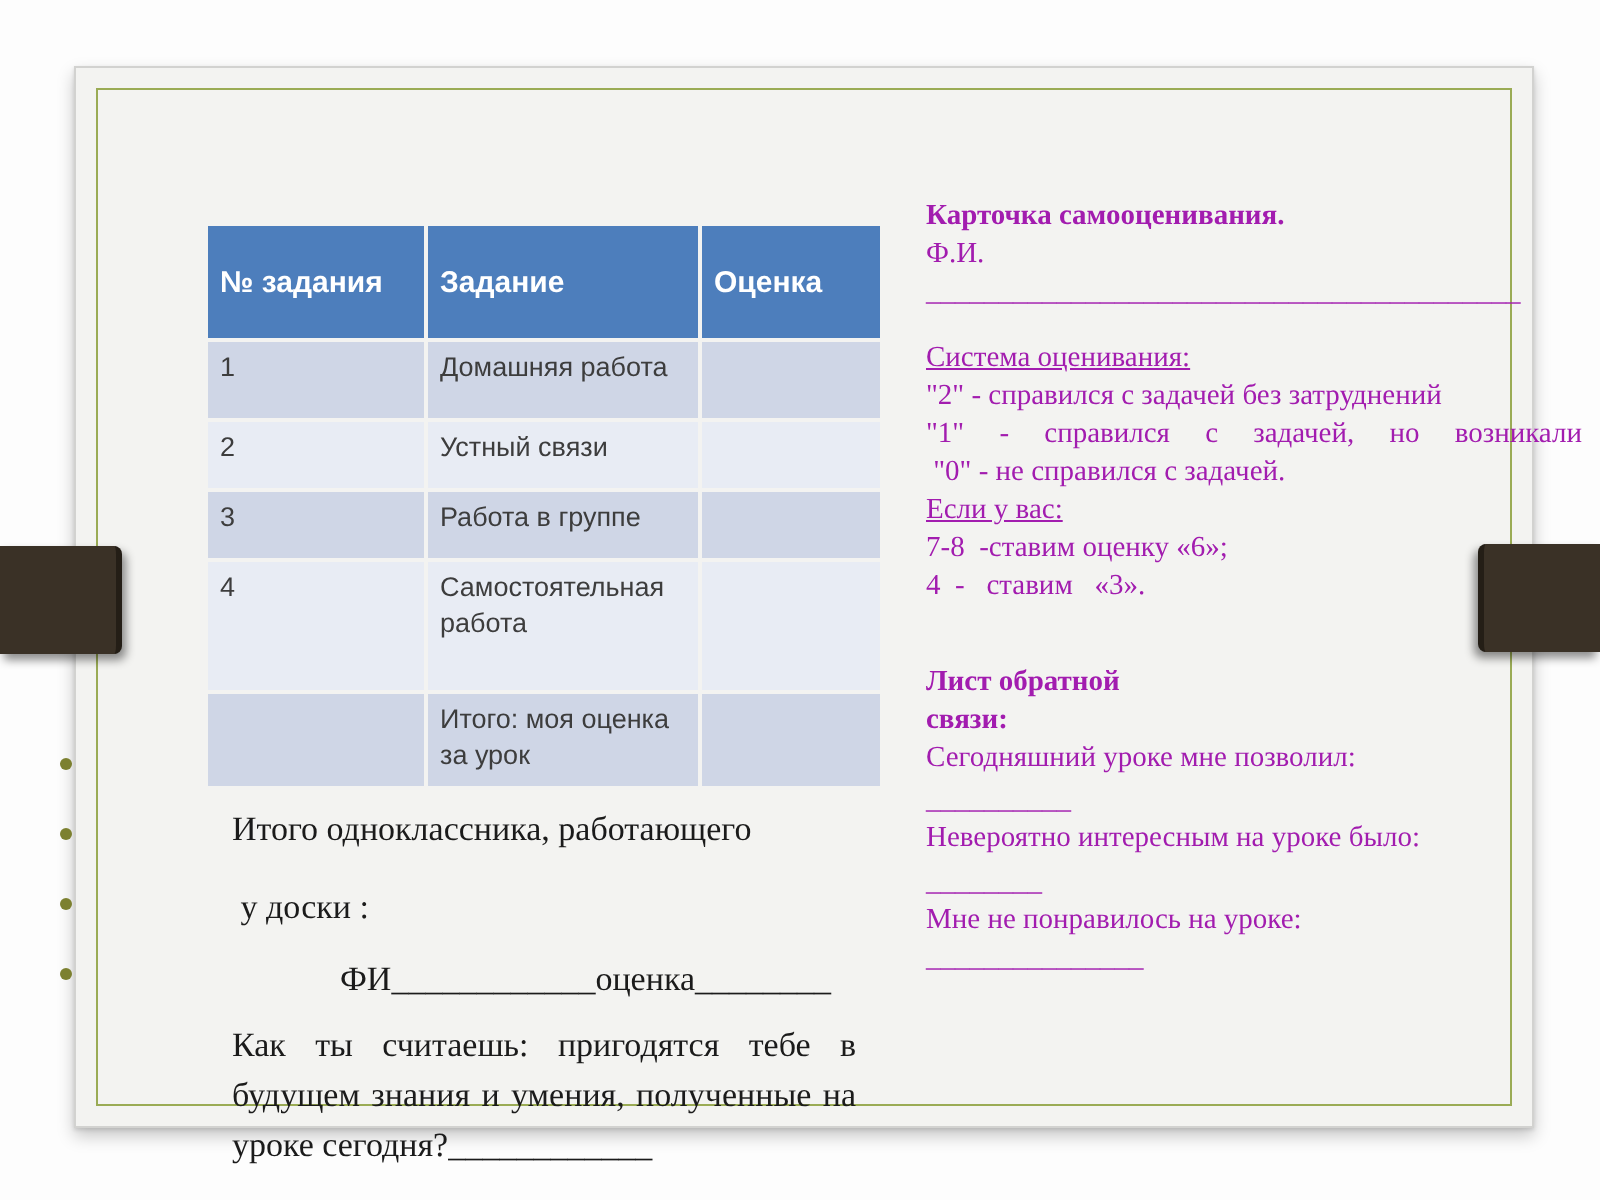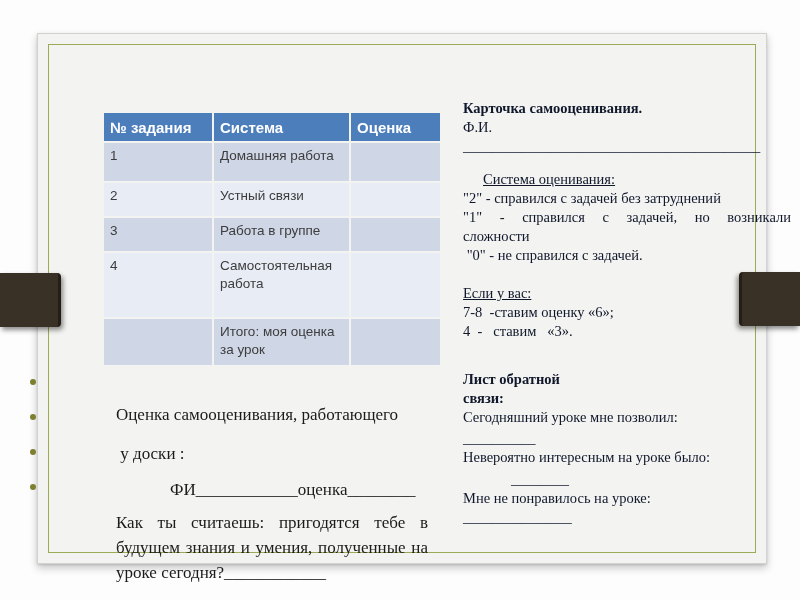--- a/index.html
+++ b/index.html
@@ -22,31 +22,31 @@
   .tab-left{left:0;top:273px;border-radius:0 4px 4px 0;border-right:3px solid #241e16;box-shadow:2px 3px 5px rgba(0,0,0,.45);}
   .tab-right{right:0;top:272px;border-radius:4px 0 0 4px;border-left:3px solid #241e16;box-shadow:-2px 3px 5px rgba(0,0,0,.45);}
   .bullets{position:absolute;left:30px;top:379px;z-index:4;}
   .bullet{display:block;width:6px;height:6px;border-radius:50%;background:var(--olive);margin-bottom:29px;}
   table.score-table{
     position:absolute;left:64px;top:77px;border-collapse:separate;border-spacing:2px;
     table-layout:fixed;
   }
   .score-table th{
     background:var(--hdr);color:#ffffff;font-size:15px;font-weight:bold;
-    text-align:left;vertical-align:middle;padding:2px 6px;height:24px;
+    text-align:left;vertical-align:middle;padding:16px 6px;height:24px;
   }
   .score-table td{
     font-size:13.5px;color:#3d3d3d;vertical-align:top;padding:4px 6px;line-height:1.35;
     font-family:"Liberation Sans",sans-serif;
   }
   .score-table tr.odd td{background:var(--row-odd);}
   .score-table tr.even td{background:var(--row-even);}
   .self-col{
     position:absolute;left:425px;top:65px;width:328px;
-    font-family:"Liberation Serif",serif;font-size:14.5px;line-height:19px;color:#0f172a;
+    font-family:"Liberation Serif",serif;font-size:14.5px;line-height:19px;color:#a21caf;
   }
   .peer-col{
     position:absolute;left:78px;top:368px;width:312px;
     font-family:"Liberation Serif",serif;font-size:17px;line-height:25px;color:#1b1b1b;
   }
   .line{white-space:pre-wrap;}
   .line.bold{font-weight:bold;}
   .line.underline{text-decoration:underline;}
   .line.jline{text-align:justify;text-align-last:justify;}
   .line.justify{text-align:justify;}
@@ -67,21 +67,21 @@
 
   <table class="score-table">
     <colgroup>
       <col style="width:108px">
         <col style="width:135px">
         <col style="width:89px">
     </colgroup>
     <thead>
       <tr>
         <th>№ задания</th>
-        <th>Система</th>
+        <th>Задание</th>
         <th>Оценка</th>
       </tr>
     </thead>
     <tbody>
         <tr class="odd" style="height: 38px;">
           <td>1</td>
           <td>Домашняя работа</td>
           <td></td>
         </tr>
         <tr class="even" style="height: 33px;">
@@ -104,40 +104,39 @@
           <td>Итого: моя оценка за урок</td>
           <td></td>
         </tr>
       </tbody>
   </table>
 
   <div class="self-col">
       <div class="line bold">Карточка самооценивания.</div>
       <div class="line ">Ф.И.</div>
       <div class="line ">_________________________________________</div>
-      <div class="line underline" style="margin-top: 14px; margin-left: 20px;">Система оценивания:</div>
+      <div class="line underline" style="margin-top: 14px;">Система оценивания:</div>
       <div class="line ">"2" - справился с задачей без затруднений</div>
       <div class="line jline">"1" - справился с задачей, но возникали</div>
-      <div class="line ">сложности</div>
       <div class="line "> "0" - не справился с задачей.</div>
-      <div class="line underline" style="margin-top: 19px;">Если у вас:</div>
+      <div class="line underline" style="">Если у вас:</div>
       <div class="line ">7-8  -ставим оценку «6»;</div>
       <div class="line ">4  -   ставим   «3».</div>
       <div class="line bold" style="margin-top: 29px;">Лист обратной</div>
       <div class="line bold">связи:</div>
       <div class="line ">Сегодняшний уроке мне позволил:</div>
       <div class="line " style="margin-top: 2px;">__________</div>
       <div class="line ">Невероятно интересным на уроке было:</div>
-      <div class="line " style="margin-top: 3px; margin-left: 48px;">________</div>
+      <div class="line " style="margin-top: 3px;">________</div>
       <div class="line ">Мне не понравилось на уроке:</div>
       <div class="line ">_______________</div>
     </div>
 
   <div class="peer-col">
-      <div class="line ">Оценка самооценивания, работающего</div>
+      <div class="line ">Итого одноклассника, работающего</div>
       <div class="line " style="margin-top: 14px;"> у доски :</div>
       <div class="line indent" style="margin-top: 11px;">ФИ____________оценка________</div>
       <div class="line justify" style="margin-top: 8px;">Как ты считаешь: пригодятся тебе в будущем знания и умения, полученные на уроке сегодня?____________</div>
     </div>
 </div>
 
 <div class="tab tab-left"></div>
 <div class="tab tab-right"></div>
 
 </body></html>

